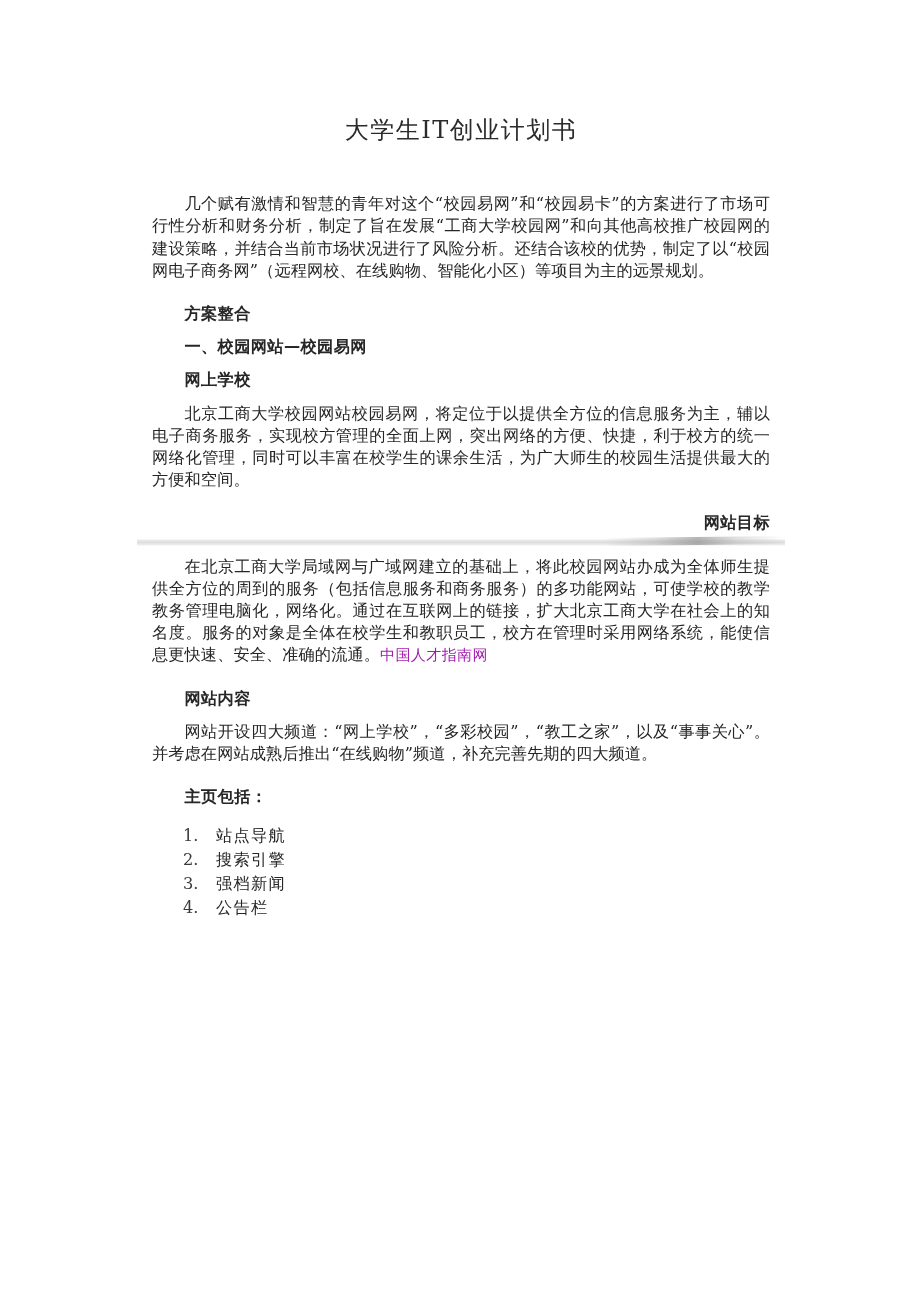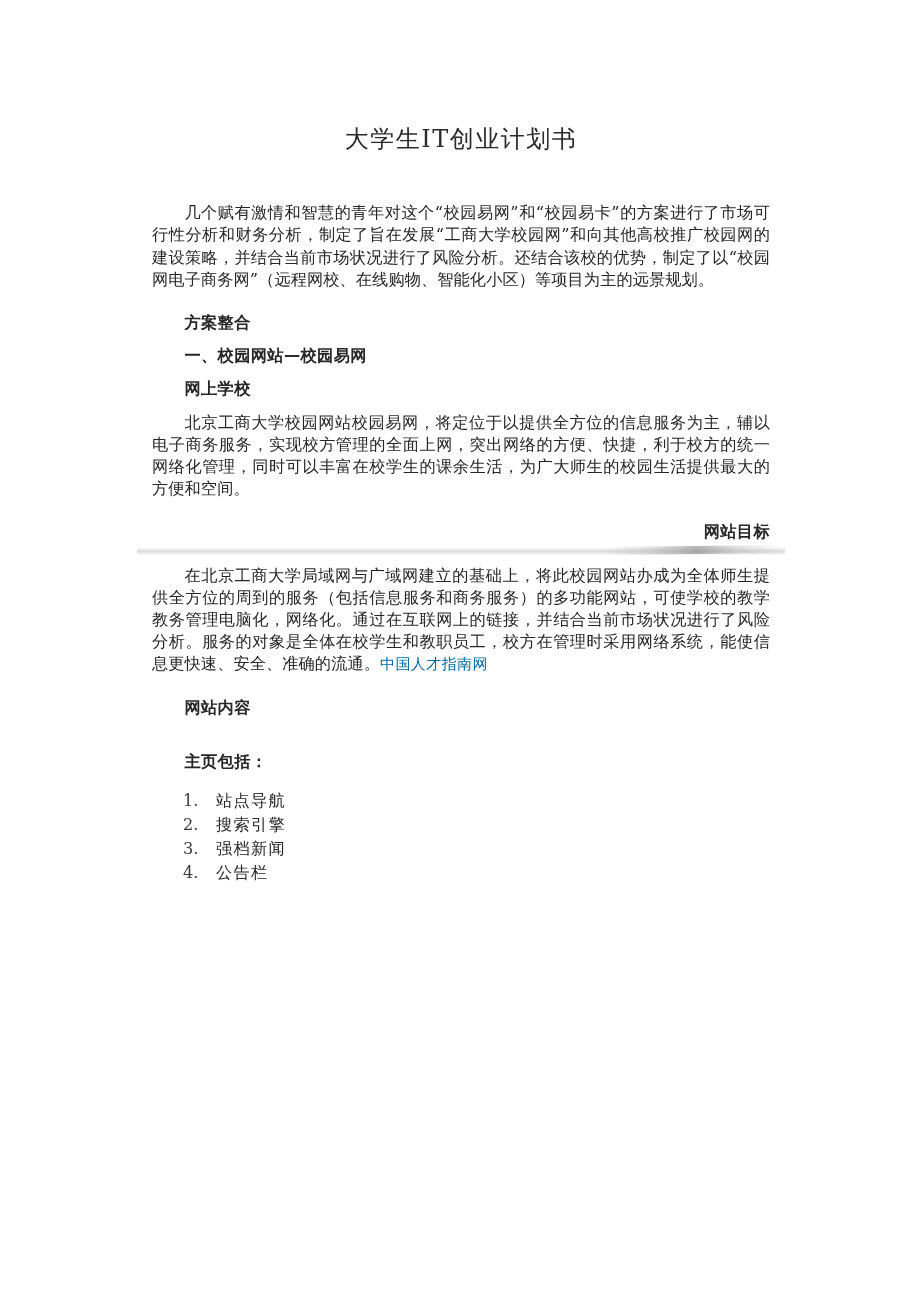--- a/index.html
+++ b/index.html
@@ -11,21 +11,21 @@
   body {
     font-family: "DejaVu Serif", "Liberation Serif", serif;
     color: #231f20;
     -webkit-font-smoothing: antialiased;
   }
 
   .page {
     position: relative;
     width: 920px;
     height: 1152px;
-    margin: 16px auto;
+    margin: 7px auto;
     background: #ffffff;
     overflow: hidden;
     box-sizing: border-box;
   }
 
   .doc-body {
     position: absolute;
     left: 152px;
     top: 0;
     width: 618px;
@@ -101,21 +101,21 @@
     background: linear-gradient(to right,
                 rgba(255,255,255,0) 0%,
                 rgba(150,150,150,0.30) 28%,
                 rgba(120,120,120,0.55) 52%,
                 rgba(170,170,170,0.35) 74%,
                 rgba(255,255,255,0) 100%);
     transform: skewY(-0.6deg);
   }
 
   .watermark-text {
-    color: #0369a1;
+    color: #a21caf;
     font-family: "DejaVu Sans", "Liberation Sans", sans-serif;
     font-size: 15px;
     letter-spacing: 0.4px;
   }
 
   .numbered-list {
     margin: 0;
     padding: 0;
     list-style: none;
   }
@@ -173,28 +173,29 @@
     <div class="gap-md"></div>
 
     <div class="heading-goal-wrap">
       <p class="heading">网站目标</p>
       <div class="divider-band"></div>
       <div class="divider-shade"></div>
     </div>
 
     <div class="gap-md"></div>
 
-    <p class="para indent"><span>在北京工商大学局域网与广域网建立的基础上，将此校园网站办成为全体师生提供全方位的周到的服务（包括信息服务和商务服务）的多功能网站，可使学校的教学教务管理电脑化，网络化。通过在互联网上的链接，并结合当前市场状况进行了风险分析。服务的对象是全体在校学生和教职员工，校方在管理时采用网络系统，能使信息更快速、安全、准确的流通。</span><span class="watermark-text">中国人才指南网</span></p>
+    <p class="para indent"><span>在北京工商大学局域网与广域网建立的基础上，将此校园网站办成为全体师生提供全方位的周到的服务（包括信息服务和商务服务）的多功能网站，可使学校的教学教务管理电脑化，网络化。通过在互联网上的链接，扩大北京工商大学在社会上的知名度。服务的对象是全体在校学生和教职员工，校方在管理时采用网络系统，能使信息更快速、安全、准确的流通。</span><span class="watermark-text">中国人才指南网</span></p>
 
     <div class="gap-md"></div>
 
     <p class="heading">网站内容</p>
 
     <div class="gap-xs"></div>
 
+    <p class="para indent">网站开设四大频道：“网上学校”，“多彩校园”，“教工之家”，以及“事事关心”。并考虑在网站成熟后推出“在线购物”频道，补充完善先期的四大频道。</p>
 
     <div class="gap-md"></div>
 
     <p class="heading">主页包括：</p>
 
     <div class="gap-sm"></div>
 
     <ol class="numbered-list">
       <li>
         <span class="li-num">1.</span>

